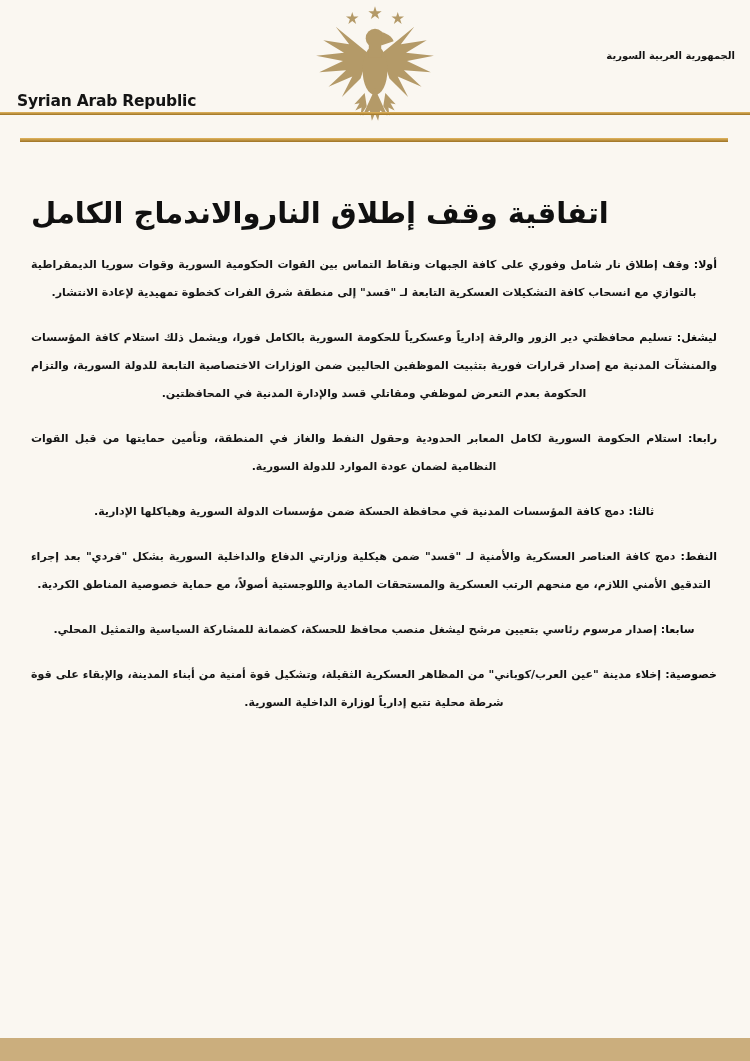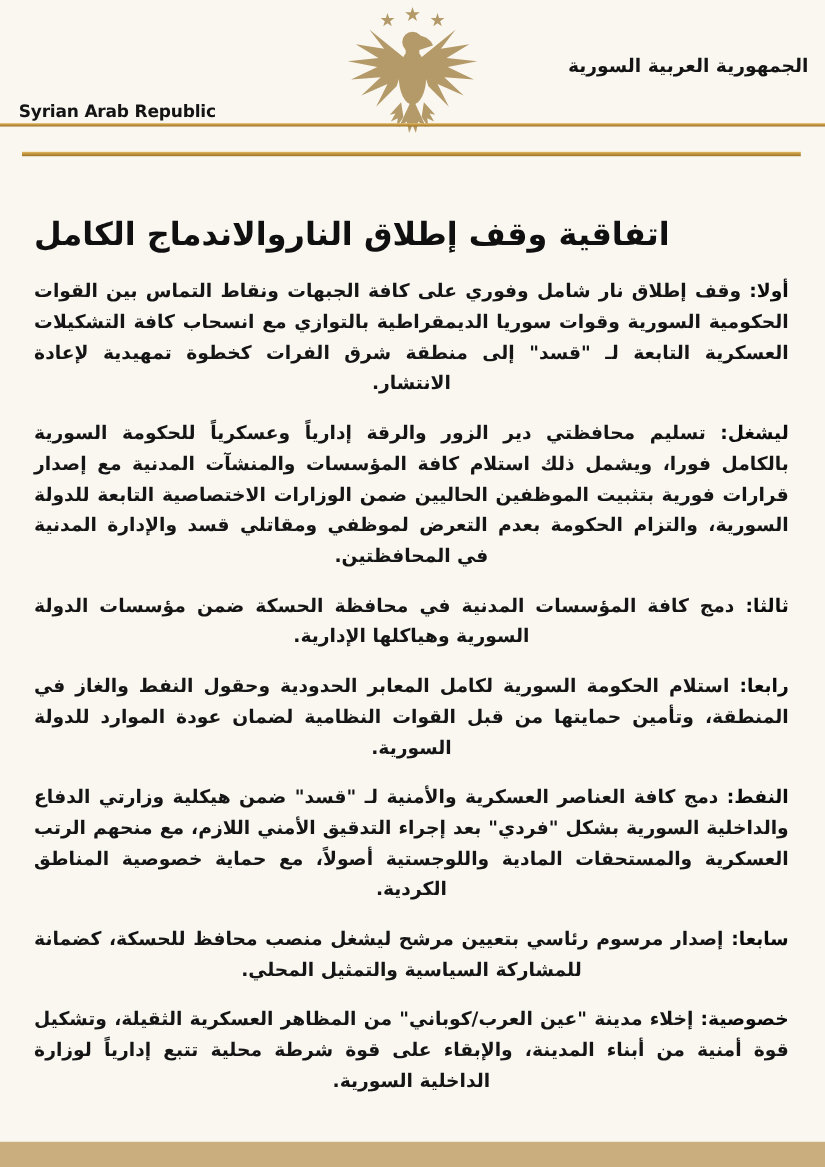--- a/index.html
+++ b/index.html
@@ -12,21 +12,21 @@
     color: #161616;
   }
   
   .header { position: absolute; top: 0; left: 0; right: 0; height: 136px; }
   .header-left {
     position: absolute; left: 17px; top: 52px;
     font-size: 15.5px; font-weight: 600; letter-spacing: -0.2px; color: #141414; margin-top: 40px;
   }
   .header-right {
     position: absolute; right: 15px; top: 50px;
-    font-size: 17px; font-weight: 700; direction: rtl; color: #141414;
+    font-size: 10px; font-weight: 700; direction: rtl; color: #141414;
   }
   .emblem {
     position: absolute; left: 50%; top: 6px;
     width: 124px; height: 116px; margin-left: -62px;
   }
   .rule-1 {
     position: absolute; top: 112px; left: 0; right: 0; height: 3px;
     background: linear-gradient(to bottom, #e2b660, #9c7224);
   }
   .rule-2 {
@@ -40,21 +40,21 @@
   }
   .doc-title {
     margin: 0 0 21px 0;
     text-align: left;
     font-size: 29px; font-weight: 800;
     color: #101010;
     letter-spacing: -0.5px;
   }
   .para {
     margin: 0 0 17px 0;
-    font-size: 17px; font-weight: 700;
+    font-size: 11px; font-weight: 700;
     line-height: 28px;
     text-align: justify;
     text-align-last: center;
     color: #151515;
   }
   .para .lead { font-weight: 800; color: #0c0c0c; }
   
   .footer-bar {
     position: absolute; left: 0; right: 0; bottom: 0; height: 23px;
     background: #cbae7d;
@@ -99,23 +99,23 @@
 <div class="rule-1"></div>
 <div class="rule-2"></div>
 
 <div class="doc">
   <h1 class="doc-title">اتفاقية وقف إطلاق الناروالاندماج الكامل</h1>
   <div id="paragraphs">
   <p class="para"><span class="lead">أولا:</span> <span>وقف إطلاق نار شامل وفوري على كافة الجبهات ونقاط التماس بين القوات الحكومية السورية وقوات سوريا الديمقراطية بالتوازي مع انسحاب كافة التشكيلات العسكرية التابعة لـ "قسد" إلى منطقة شرق الفرات كخطوة تمهيدية لإعادة الانتشار.</span></p>
 
   <p class="para"><span class="lead">ليشغل:</span> <span>تسليم محافظتي دير الزور والرقة إدارياً وعسكرياً للحكومة السورية بالكامل فورا، ويشمل ذلك استلام كافة المؤسسات والمنشآت المدنية مع إصدار قرارات فورية بتثبيت الموظفين الحاليين ضمن الوزارات الاختصاصية التابعة للدولة السورية، والتزام الحكومة بعدم التعرض لموظفي ومقاتلي قسد والإدارة المدنية في المحافظتين.</span></p>
 
+  <p class="para"><span class="lead">رابعا:</span> <span>استلام الحكومة السورية لكامل المعابر الحدودية وحقول النفط والغاز في المنطقة، وتأمين حمايتها من قبل القوات النظامية لضمان عودة الموارد للدولة السورية.</span></p>
+
   <p class="para"><span class="lead">ثالثا:</span> <span>دمج كافة المؤسسات المدنية في محافظة الحسكة ضمن مؤسسات الدولة السورية وهياكلها الإدارية.</span></p>
-
-  <p class="para"><span class="lead">رابعا:</span> <span>استلام الحكومة السورية لكامل المعابر الحدودية وحقول النفط والغاز في المنطقة، وتأمين حمايتها من قبل القوات النظامية لضمان عودة الموارد للدولة السورية.</span></p>
 
   <p class="para"><span class="lead">النفط:</span> <span>دمج كافة العناصر العسكرية والأمنية لـ "قسد" ضمن هيكلية وزارتي الدفاع والداخلية السورية بشكل "فردي" بعد إجراء التدقيق الأمني اللازم، مع منحهم الرتب العسكرية والمستحقات المادية واللوجستية أصولاً، مع حماية خصوصية المناطق الكردية.</span></p>
 
 
   <p class="para"><span class="lead">سابعا:</span> <span>إصدار مرسوم رئاسي بتعيين مرشح ليشغل منصب محافظ للحسكة، كضمانة للمشاركة السياسية والتمثيل المحلي.</span></p>
 
   <p class="para"><span class="lead">خصوصية:</span> <span>إخلاء مدينة "عين العرب/كوباني" من المظاهر العسكرية الثقيلة، وتشكيل قوة أمنية من أبناء المدينة، والإبقاء على قوة شرطة محلية تتبع إدارياً لوزارة الداخلية السورية.</span></p>
 
 </div>
 </div>

